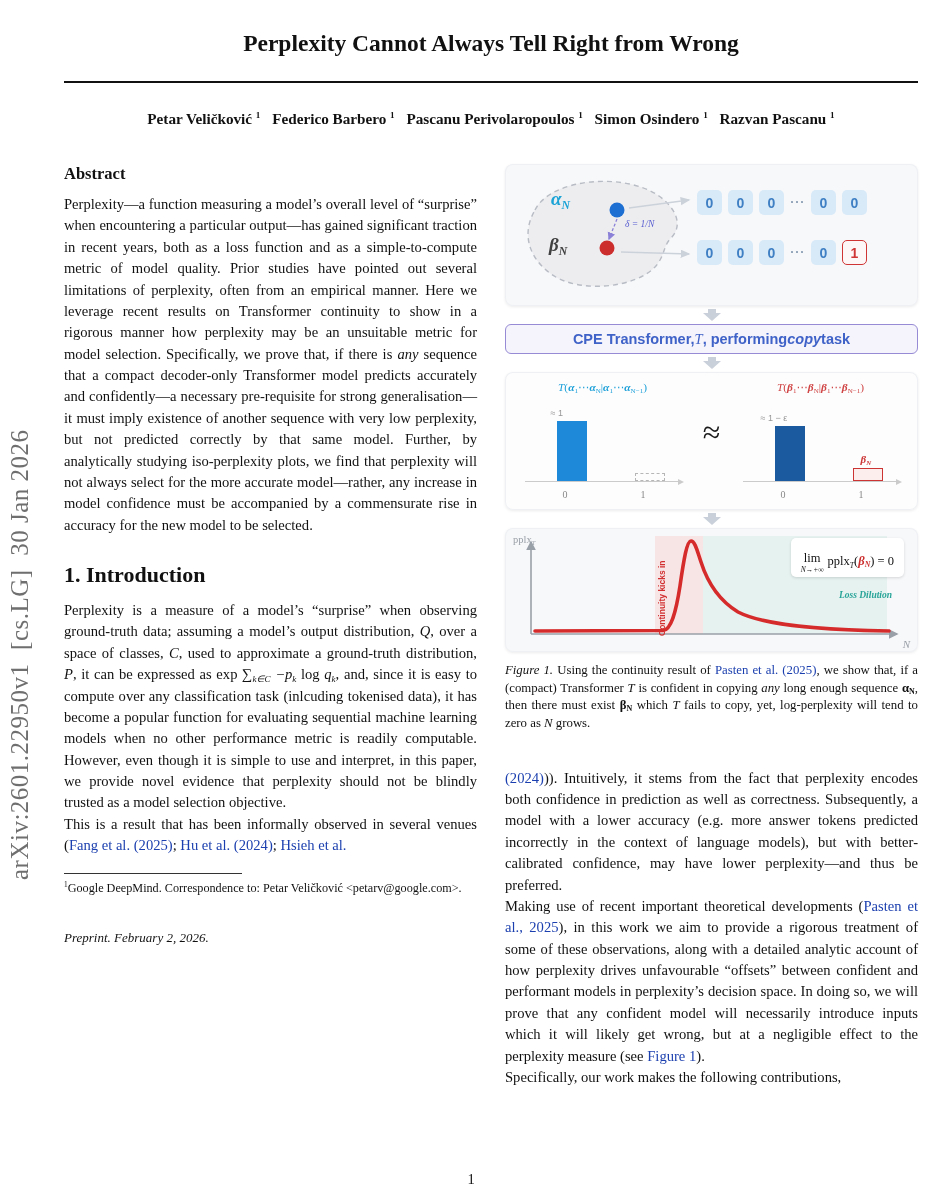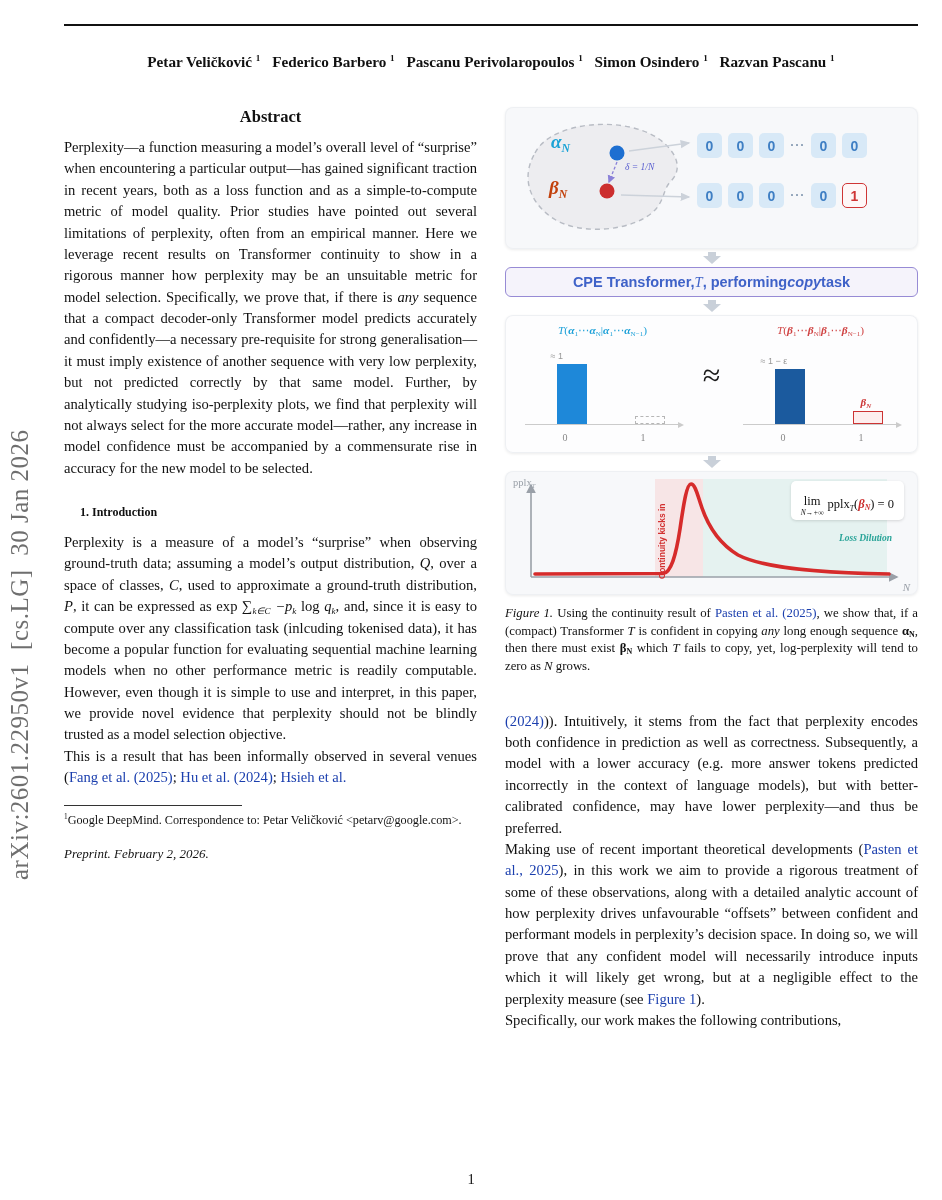--- a/index.html
+++ b/index.html
@@ -21,43 +21,43 @@
   .title-rule { border:none; border-top:2px solid #111; margin-top:24px; }
 
   .authors { margin-top:27px; text-align:center; font-weight:bold; font-size:15.2px; }
   .authors .name { margin:0 4px; white-space:nowrap; }
   sup { font-size:60%; line-height:0; }
   sub { font-size:62%; line-height:0; vertical-align:-0.3em; }
 
   .columns { display:flex; gap:28px; margin-top:36px; }
   .col { width:413px; }
 
-  .abstract-h { text-align:center; font-size:16.5px; font-weight:bold; margin-bottom:10px; }
+  .abstract-h { font-size:16.5px; font-weight:bold; margin-bottom:10px; }
   p.body { font-size:14.6px; line-height:1.465; text-align:justify; }
   p.body + p.body { }
-  .section-h { font-size:12px; font-weight:bold; margin:26px 16px 12px; }
+  .section-h { font-size:22px; font-weight:bold; margin:26px 0 12px; }
   .mi { font-style:italic; font-weight:normal; }
   .cal { font-style:italic; }
   .cite { color:#1b3fae; }
   .math { white-space:nowrap; }
   .em { font-style:italic; }
 
   .footnote { margin-top:16px; font-size:12.2px; line-height:1.36; text-align:justify; }
   .footnote-rule { width:178px; border:none; border-top:1px solid #333; margin-bottom:6px; }
-  .preprint { margin-top:18px; font-style:italic; font-size:13px; }
+  .preprint { margin-top:34px; font-style:italic; font-size:13px; }
   .page-number { position:absolute; bottom:12px; left:0; width:100%; text-align:center; font-size:14.5px; }
 
   
   .fig { width:100%; }
   .fig-card { position:relative; border-radius:8px; }
   .panel-tokens { height:142px; background:#f7f8fa; box-shadow:0 1px 3px rgba(0,0,0,.08), inset 0 0 0 1px #eef0f3; }
   .panel-tokens svg { position:absolute; left:0; top:0; }
 
   .alpha-label { position:absolute; left:46px; top:24px; font-size:19px; font-weight:bold; font-style:italic; color:#1ba3d6; }
-  .beta-label  { position:absolute; left:44px; top:70px; font-size:19px; font-weight:bold; font-style:italic; color:#c2410c; }
+  .beta-label  { position:absolute; left:44px; top:70px; font-size:19px; font-weight:bold; font-style:italic; color:#404040; }
   .delta-label { position:absolute; left:120px; top:55px; font-size:9.5px; font-style:italic; color:#5a5fd0; font-family:"Liberation Serif", serif; }
 
   .trow { position:absolute; left:192px; display:flex; gap:6px; align-items:center; }
   .trow1 { top:26px; } .trow2 { top:76px; }
   .tok { width:25px; height:25px; border-radius:5px; background:#d8e9f7; color:#3f7fc4;
          font-family:"Liberation Sans", sans-serif; font-weight:bold; font-size:14px;
          display:inline-flex; align-items:center; justify-content:center; }
   .tok.red { background:#fef7f7; border:1.6px solid #cf3535; color:#cf3535; }
   .dots { color:#7d93ad; font-weight:bold; font-size:12px; letter-spacing:1px; }
 
@@ -110,20 +110,21 @@
   .col2-p1 { margin-top:35px; }
 </style>
 </head>
 <body>
 
 <div class="page">
 
   <div class="arxiv-strip">arXiv:2601.22950v1  [cs.LG]  30 Jan 2026</div>
 
   <div class="content">
+    <div class="title">Perplexity Cannot Always Tell Right from Wrong</div>
     <hr class="title-rule">
 
     <div class="authors">
       <span class="name"><span>Petar Veličković</span> <sup>1</sup></span>
       <span class="name"><span>Federico Barbero</span> <sup>1</sup></span>
       <span class="name"><span>Pascanu Perivolaropoulos</span> <sup>1</sup></span>
       <span class="name"><span>Simon Osindero</span> <sup>1</sup></span>
       <span class="name"><span>Razvan Pascanu</span> <sup>1</sup></span>
     </div>
 

